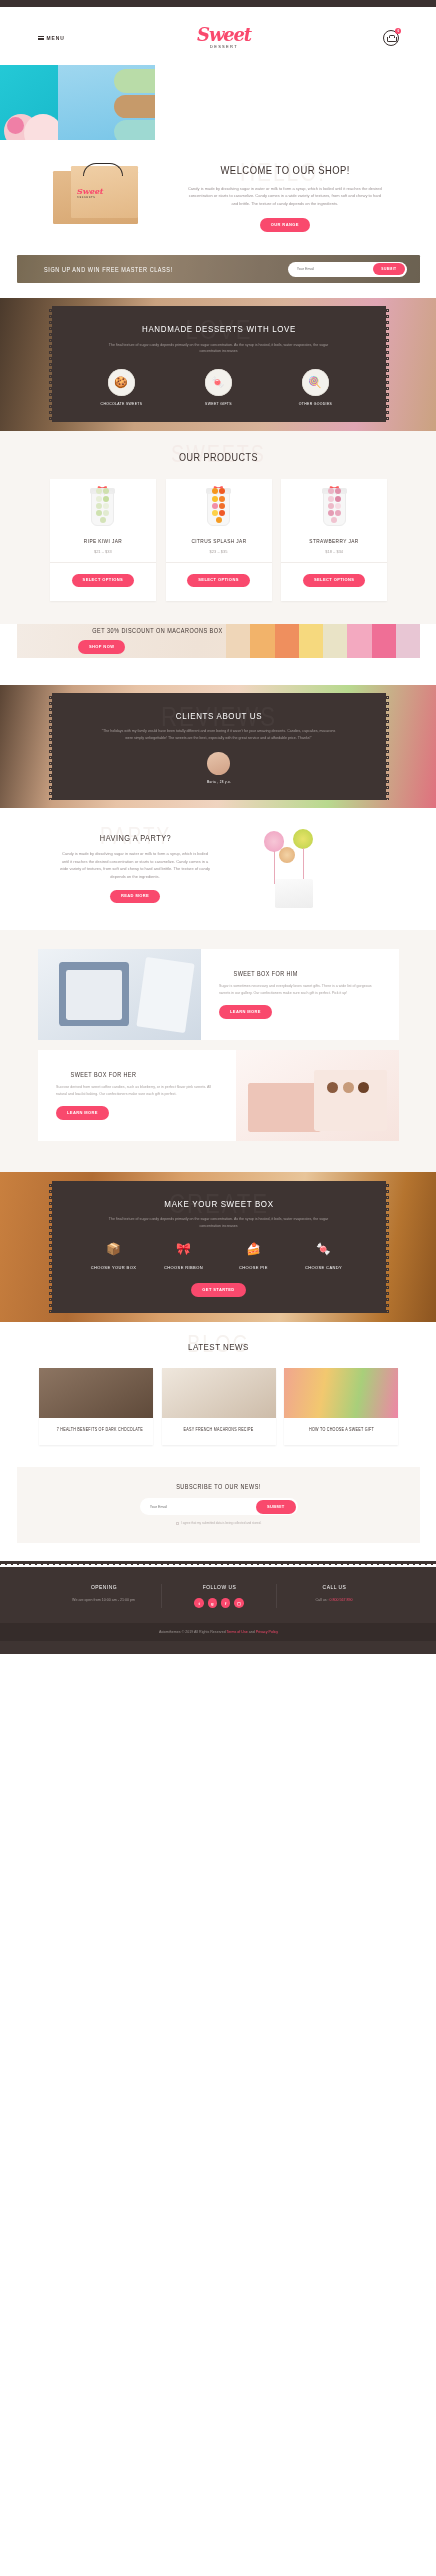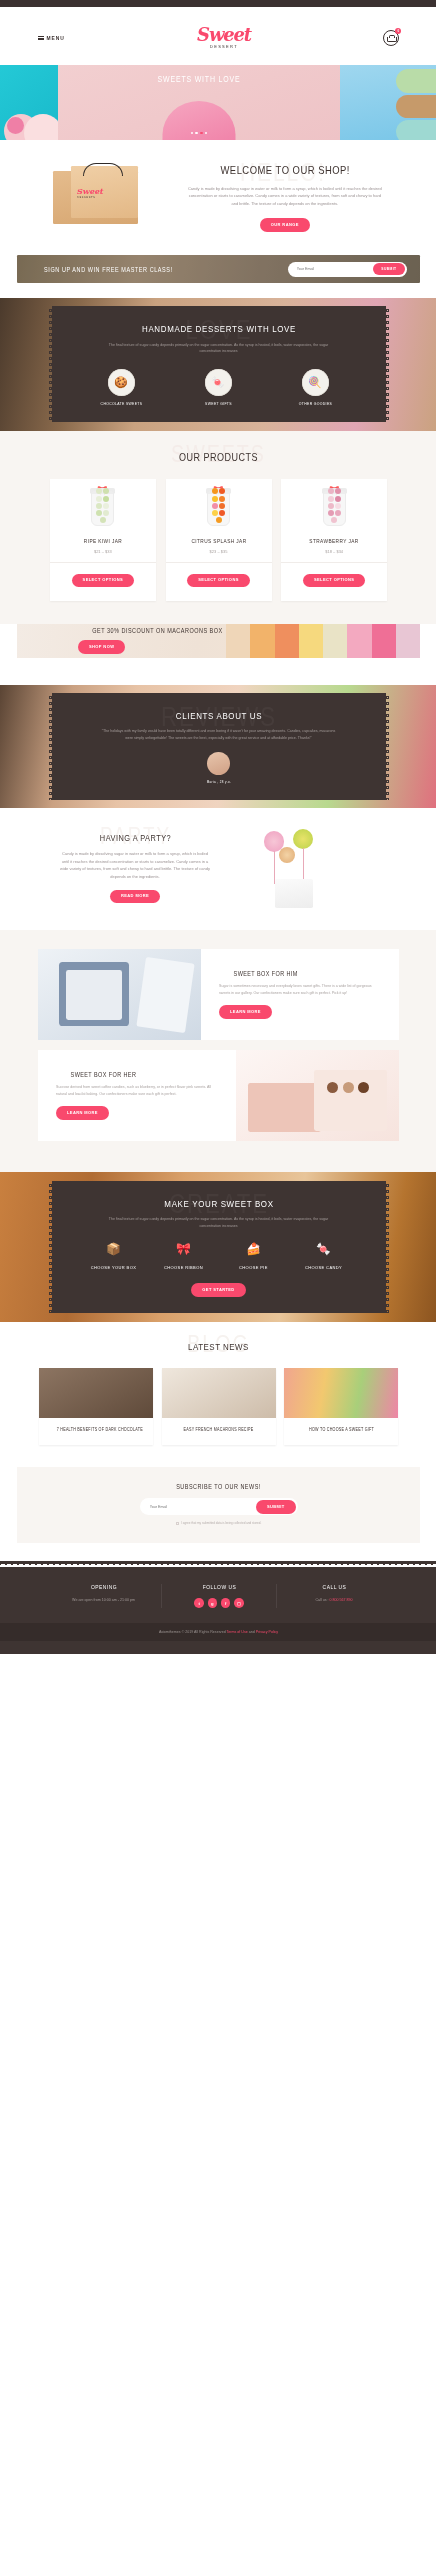--- a/index.html
+++ b/index.html
@@ -333,30 +333,20 @@
       </div>
       <span class="cart-badge">0</span>
     </div>
   </div>
 
   <div class="hero">
     <div class="hero-a">
       <div class="blob" style="left:3.6px;bottom:-8.5px;width:34px;height:34px;background:#f6c9cf;"></div>
       <div class="blob" style="left:24px;bottom:-12px;width:38px;height:38px;background:#fadfe0;"></div>
       <div class="blob" style="left:7.3px;bottom:6px;width:17px;height:17px;background:#ef7fa6;"></div>
-    </div>
-    <div class="hero-b">
-      <div class="hero-title hand-title">Sweets With Love</div>
-      <div class="blob" style="left:50%;transform:translateX(-50%);bottom:-28px;width:73px;height:67px;background:linear-gradient(160deg,#f6a6c0,#ee75a0);border-radius:50% 50% 42% 42%;"></div>
-      <div class="dots">
-        <i></i>
-        <i></i>
-        <i class="on"></i>
-        <i></i>
-      </div>
     </div>
     <div class="hero-c">
       <div class="blob" style="right:-11px;top:4.9px;width:52px;height:24px;background:#b9dca8;border-radius:24px;"></div>
       <div class="blob" style="right:-11px;top:30px;width:52px;height:23px;background:#c69a6a;border-radius:24px;"></div>
       <div class="blob" style="right:-11px;top:55px;width:52px;height:24px;background:#9ed9d2;border-radius:24px;"></div>
     </div>
   </div>
 
   <div class="welcome">
     <div class="welcome-inner">

